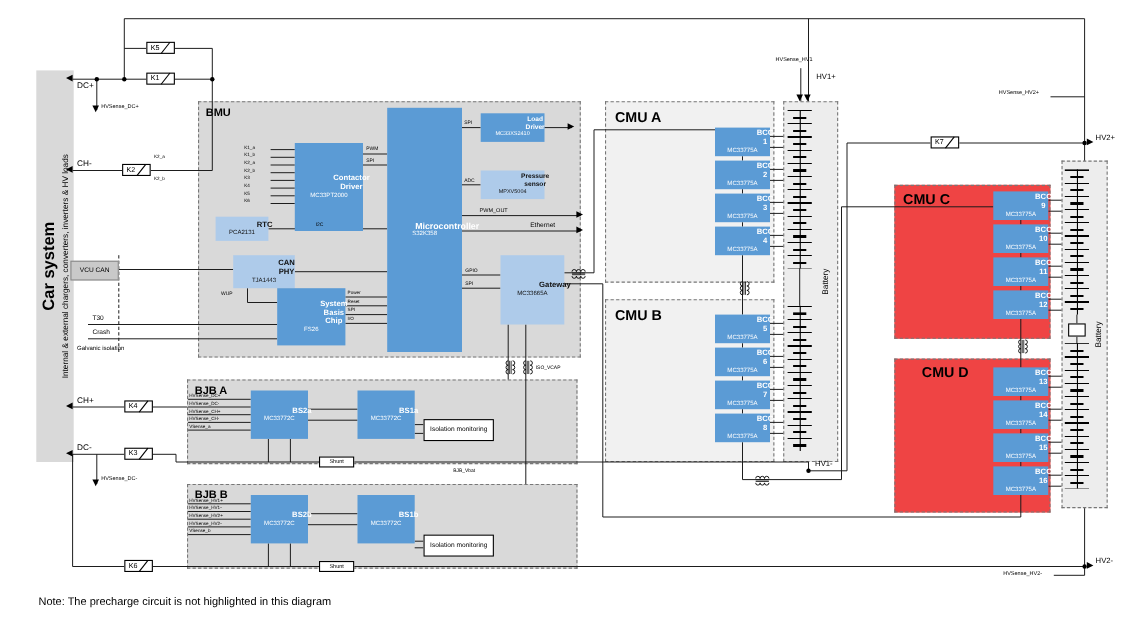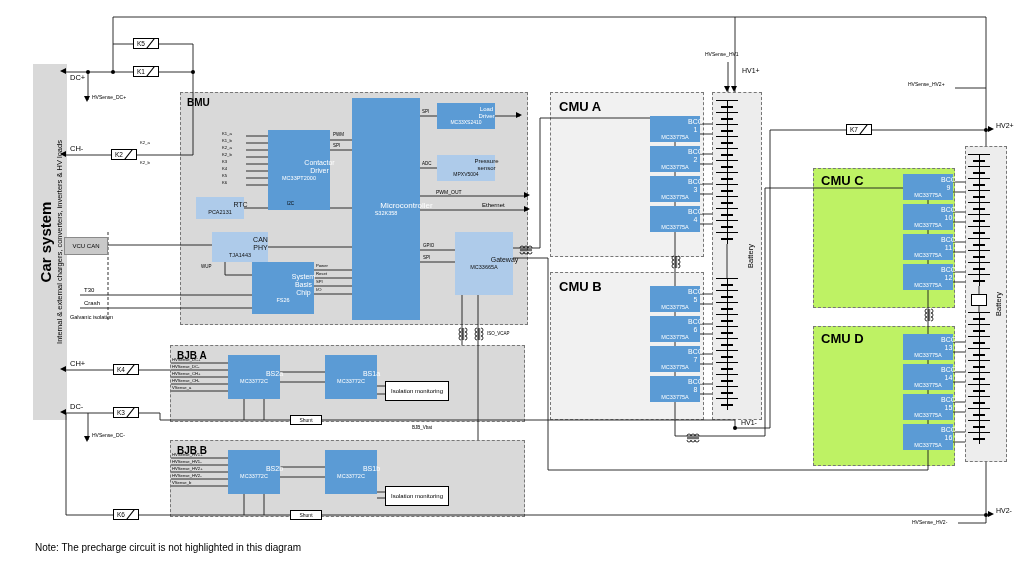--- a/index.html
+++ b/index.html
@@ -2,27 +2,27 @@
 <html><head>
 <meta charset="utf-8">
 <style>
   html,body{margin:0;padding:0;background:#fff;}
   #canvas{position:relative;width:1030px;height:579px;background:#fff;overflow:hidden;
           font-family:"Liberation Sans",sans-serif;color:#000;}
   .abs{position:absolute;}
   .dash{border:1px dashed #777;box-sizing:border-box;}
   .gray{background:#d9d9d9;}
   .lgray{background:#f1f1f1;}
-  .mgray{background:#bef264;}
+  .mgray{background:#ef4444;}
   .bgray{background:#ededed;}
   .chip{display:flex;flex-direction:column;justify-content:center;align-items:center;
         text-align:center;line-height:1.15;box-sizing:border-box;}
   .blue{background:#5b9bd5;color:#fff;}
   .lblue{background:#aecbea;color:#111;}
-  .chip .nm{font-weight:normal;font-size:7px;margin-left:41px;}
+  .chip .nm{font-weight:bold;font-size:7px;margin-left:41px;}
   .chip .pt{font-size:5.5px;}
   .t42{font-size:4.2px;} .t45{font-size:4.5px;} .t5{font-size:5px;} .t55{font-size:5.5px;}
   .t6{font-size:6px;} .t7{font-size:7px;} .t75{font-size:7.5px;}
   .t85{font-size:10px;} .b{font-weight:bold;}
   .sec{font-size:13px;font-weight:bold;}
   .sec2{font-size:10px;font-weight:bold;}
   .kbox{position:absolute;width:26px;height:11px;background:#fff;border:1px solid #000;
         font-size:6.5px;line-height:10px;padding-left:3px;box-sizing:border-box;}
   .kbox .sl{position:absolute;right:7px;top:-2px;width:1px;height:13px;background:#000;
         transform:rotate(38deg);}
@@ -60,21 +60,21 @@
   <div class="abs lgray dash" style="left:550px;top:272px;width:154px;height:148px">
     <div class="abs sec" style="left:8px;top:6px">CMU B</div>
   </div>
   <div class="abs lgray dash" style="left:550px;top:92px;width:154px;height:165px">
     <div class="abs sec" style="left:8px;top:6px">CMU A</div>
   </div>
   <div class="abs mgray dash" style="left:813px;top:168px;width:142px;height:140px">
     <div class="abs sec" style="left:7px;top:4px">CMU C</div>
   </div>
   <div class="abs mgray dash" style="left:813px;top:326px;width:142px;height:140px">
-    <div class="abs sec" style="left:7px;top:4px">CMU D</div>
+    <div class="abs sec" style="left:24px;top:4px">CMU D</div>
   </div>
 
   <div class="abs bgray dash" style="left:712px;top:92px;width:50px;height:328px"></div>
   <div class="abs bgray dash" style="left:965px;top:146px;width:42px;height:316px"></div>
 
   <div class="abs gray dash" style="left:170px;top:345px;width:355px;height:77px">
     <div class="abs sec2" style="left:6px;top:4px">BJB A</div>
   </div>
   <div class="abs gray dash" style="left:170px;top:440px;width:355px;height:77px">
     <div class="abs sec2" style="left:6px;top:4px">BJB B</div>

